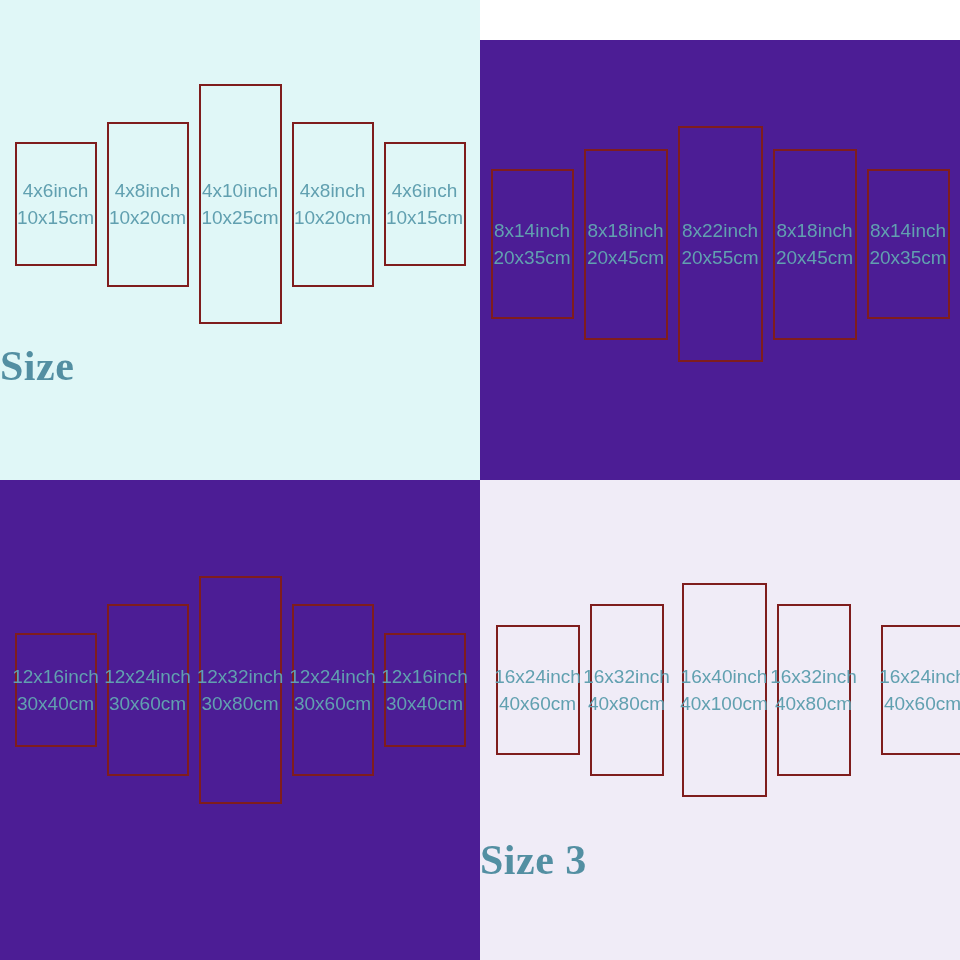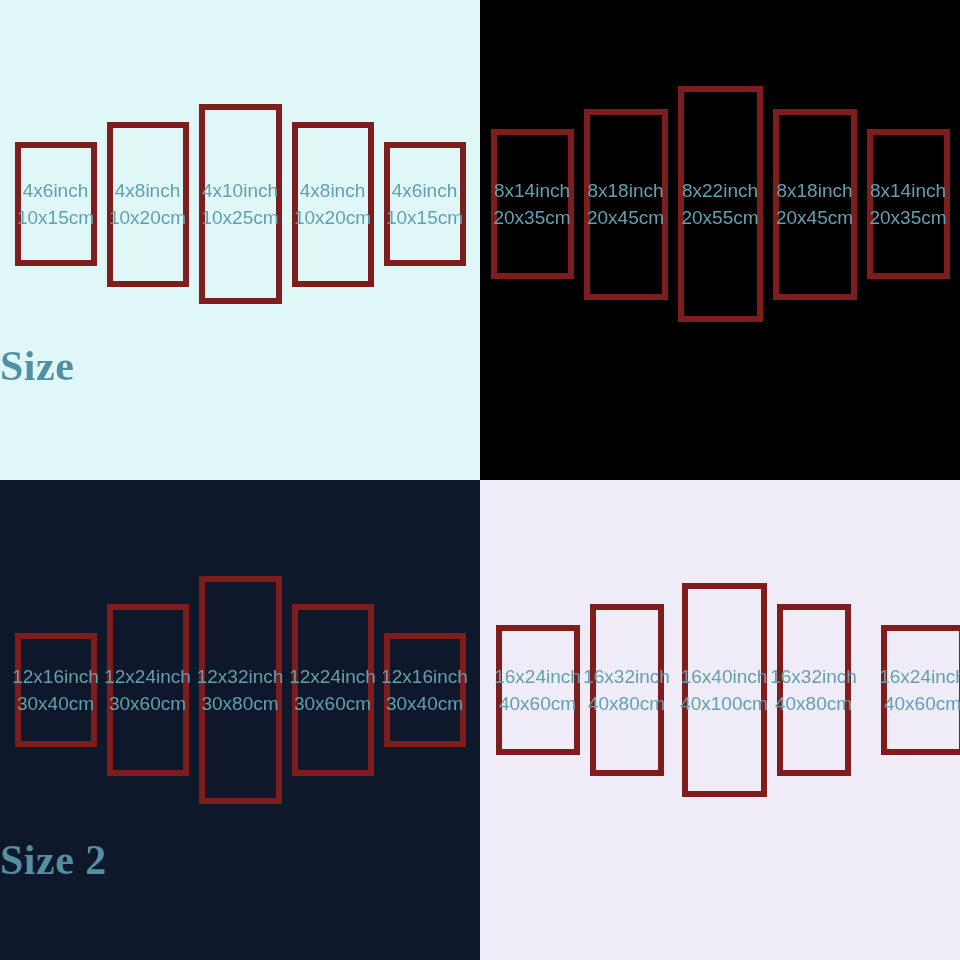--- a/index.html
+++ b/index.html
@@ -9,48 +9,48 @@
     overflow: hidden;
   }
   .grid {
     display: grid;
     grid-template-columns: 480px 480px;
     grid-template-rows: 480px 480px;
     width: 960px; height: 960px;
   }
   .quadrant { position: relative; width: 480px; height: 480px; }
   .q0 { background: #e0f7f7; }
-  .q1 { background: #000000; }
-  .q2 { background: #0f172a; }
+  .q1 { background: #4c1d95; margin-top: 40px; }
+  .q2 { background: #4c1d95; }
   .q3 { background: #f0ecf7; }
 
   .panels {
     position: absolute; left: 0; top: 0; width: 100%;
     display: flex; justify-content: center; align-items: center;
     gap: 10px;
   }
   .q0 .panels, .q1 .panels { height: 408px; }
   .q2 .panels, .q3 .panels { height: 420px; }
 
   .panel {
     box-sizing: border-box;
-    border: 6px solid #7f1d1d;
+    border: 2px solid #7f1d1d;
     display: flex; flex-direction: column;
     justify-content: center; align-items: center;
     flex: 0 0 auto;
   }
   .panel .line {
     font-size: 19px; line-height: 27px;
     color: #61a0b0; white-space: nowrap; text-align: center;
   }
 
   
   .q0 .p1, .q0 .p5 { width: 82px; height: 124px; }
   .q0 .p2, .q0 .p4 { width: 82px; height: 165px; }
-  .q0 .p3          { width: 83px; height: 200px; }
+  .q0 .p3          { width: 83px; height: 240px; }
 
   .q1 .p1, .q1 .p5 { width: 83px; height: 150px; }
   .q1 .p2, .q1 .p4 { width: 84px; height: 191px; }
   .q1 .p3          { width: 85px; height: 236px; }
 
   .q2 .p1, .q2 .p5 { width: 82px; height: 114px; }
   .q2 .p2, .q2 .p4 { width: 82px; height: 172px; }
   .q2 .p3          { width: 83px; height: 228px; }
 
   .q3 .p1, .q3 .p5 { width: 84px; height: 130px; margin-left: 20px; }
@@ -140,21 +140,20 @@
       </div>
       <div class="panel p4">
         <span class="line">12x24inch</span>
         <span class="line">30x60cm</span>
       </div>
       <div class="panel p5">
         <span class="line">12x16inch</span>
         <span class="line">30x40cm</span>
       </div>
     </div>
-    <div class="title">Size 2</div>
   </div>
 
   <div class="quadrant q3">
     <div class="panels">
       <div class="panel p1">
         <span class="line">16x24inch</span>
         <span class="line">40x60cm</span>
       </div>
       <div class="panel p2">
         <span class="line">16x32inch</span>
@@ -166,15 +165,16 @@
       </div>
       <div class="panel p4">
         <span class="line">16x32inch</span>
         <span class="line">40x80cm</span>
       </div>
       <div class="panel p5">
         <span class="line">16x24inch</span>
         <span class="line">40x60cm</span>
       </div>
     </div>
+    <div class="title">Size 3</div>
   </div>
 
 </div>
 
 </body></html>

